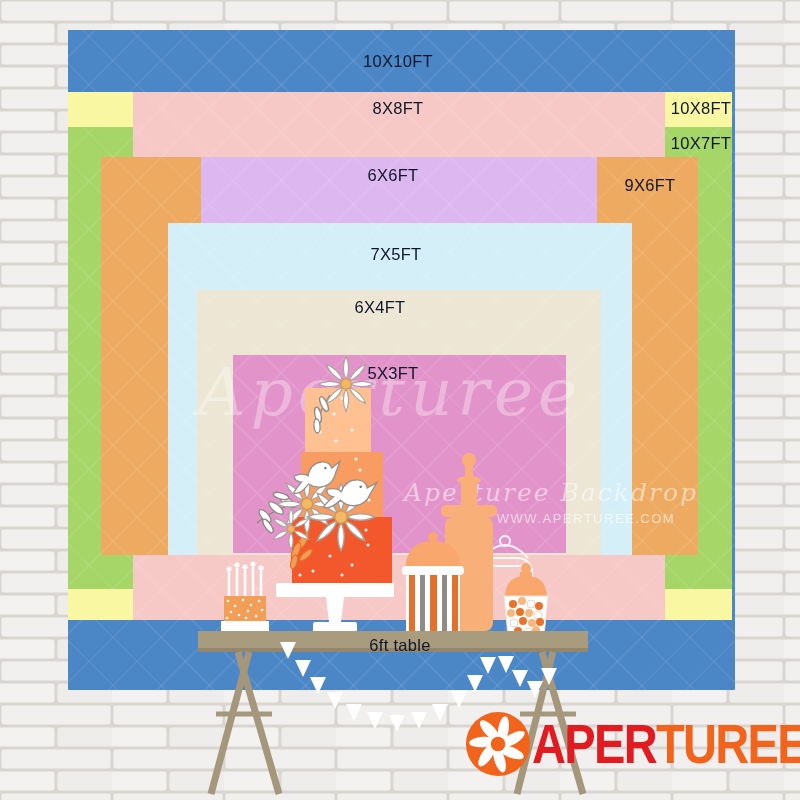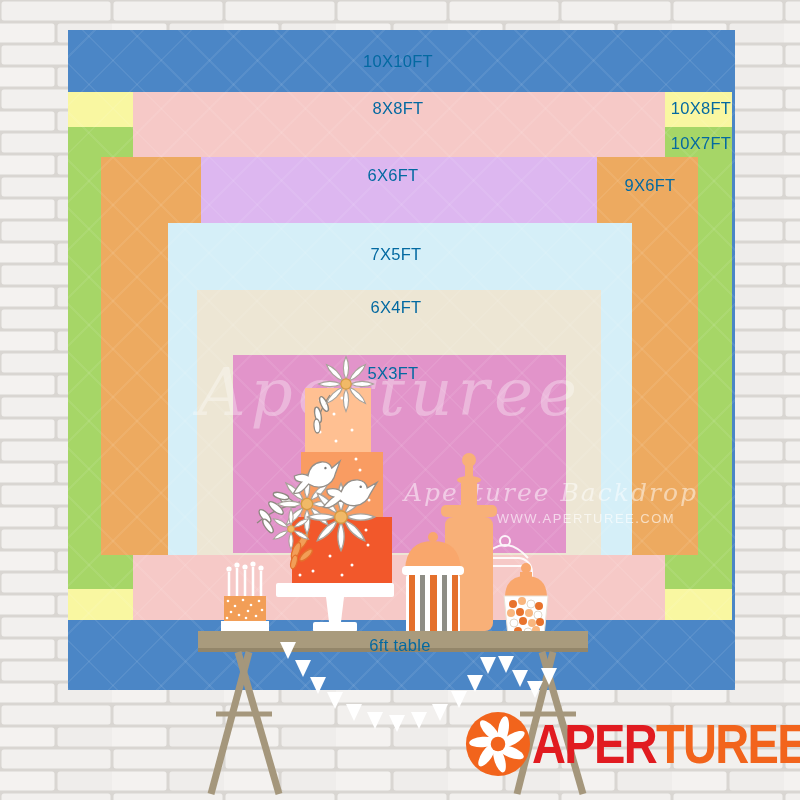--- a/index.html
+++ b/index.html
@@ -16,30 +16,30 @@
   .l-6x6  {left:201px;top:157px;width:396px;height:398px;background:#ddb7f0;}
   .l-7x5  {left:168px;top:223px;width:464px;height:332px;background:#d5eff8;}
   .l-6x4  {left:197px;top:290px;width:404px;height:265px;background:#ede6d4;}
   .l-5x3  {left:233px;top:355px;width:333px;height:198px;background:#e294ca;}
   .layers{position:absolute;inset:0;z-index:1;}
   .quilt{position:absolute;left:68px;top:30px;width:667px;height:660px;z-index:2;
     background:
       repeating-linear-gradient(45deg, rgba(255,255,255,.07) 0 2px, transparent 2px 34px),
       repeating-linear-gradient(-45deg, rgba(255,255,255,.07) 0 2px, transparent 2px 34px);}
   
-  .lb{position:absolute;z-index:5;font-size:16.5px;color:#0369a1;
+  .lb{position:absolute;z-index:5;font-size:16.5px;color:#0f172a;
       transform:translate(-50%,-50%);white-space:nowrap;letter-spacing:.3px;}
   .lb-10x10{left:398px;top:61px;}
   .lb-8x8{left:398px;top:108px;text-align:center;}
   .lb-10x8{left:701px;top:108px;}
   .lb-10x7{left:701px;top:143px;}
   .lb-6x6{left:393px;top:175px;}
   .lb-9x6{left:650px;top:185px;text-align:center;}
   .lb-7x5{left:396px;top:254px;}
-  .lb-6x4{left:396px;top:307px;}
+  .lb-6x4{left:380px;top:307px;}
   .lb-5x3{left:393px;top:373px;}
   .lb-table{left:400px;top:645px;}
   
   .wm{position:absolute;z-index:3;transform:translate(-50%,-50%);white-space:nowrap;}
   .wm-script{left:390px;top:392px;font-family:"DejaVu Serif",serif;font-style:italic;
              font-size:66px;color:rgba(255,255,255,.33);letter-spacing:5px;}
   .wm-brand{left:551px;top:492px;font-family:"DejaVu Serif",serif;font-style:italic;
             font-size:25px;color:rgba(255,255,255,.5);letter-spacing:2px;}
   .wm-url{left:586px;top:518px;font-size:13px;color:rgba(255,255,255,.62);letter-spacing:1.5px;}
   

